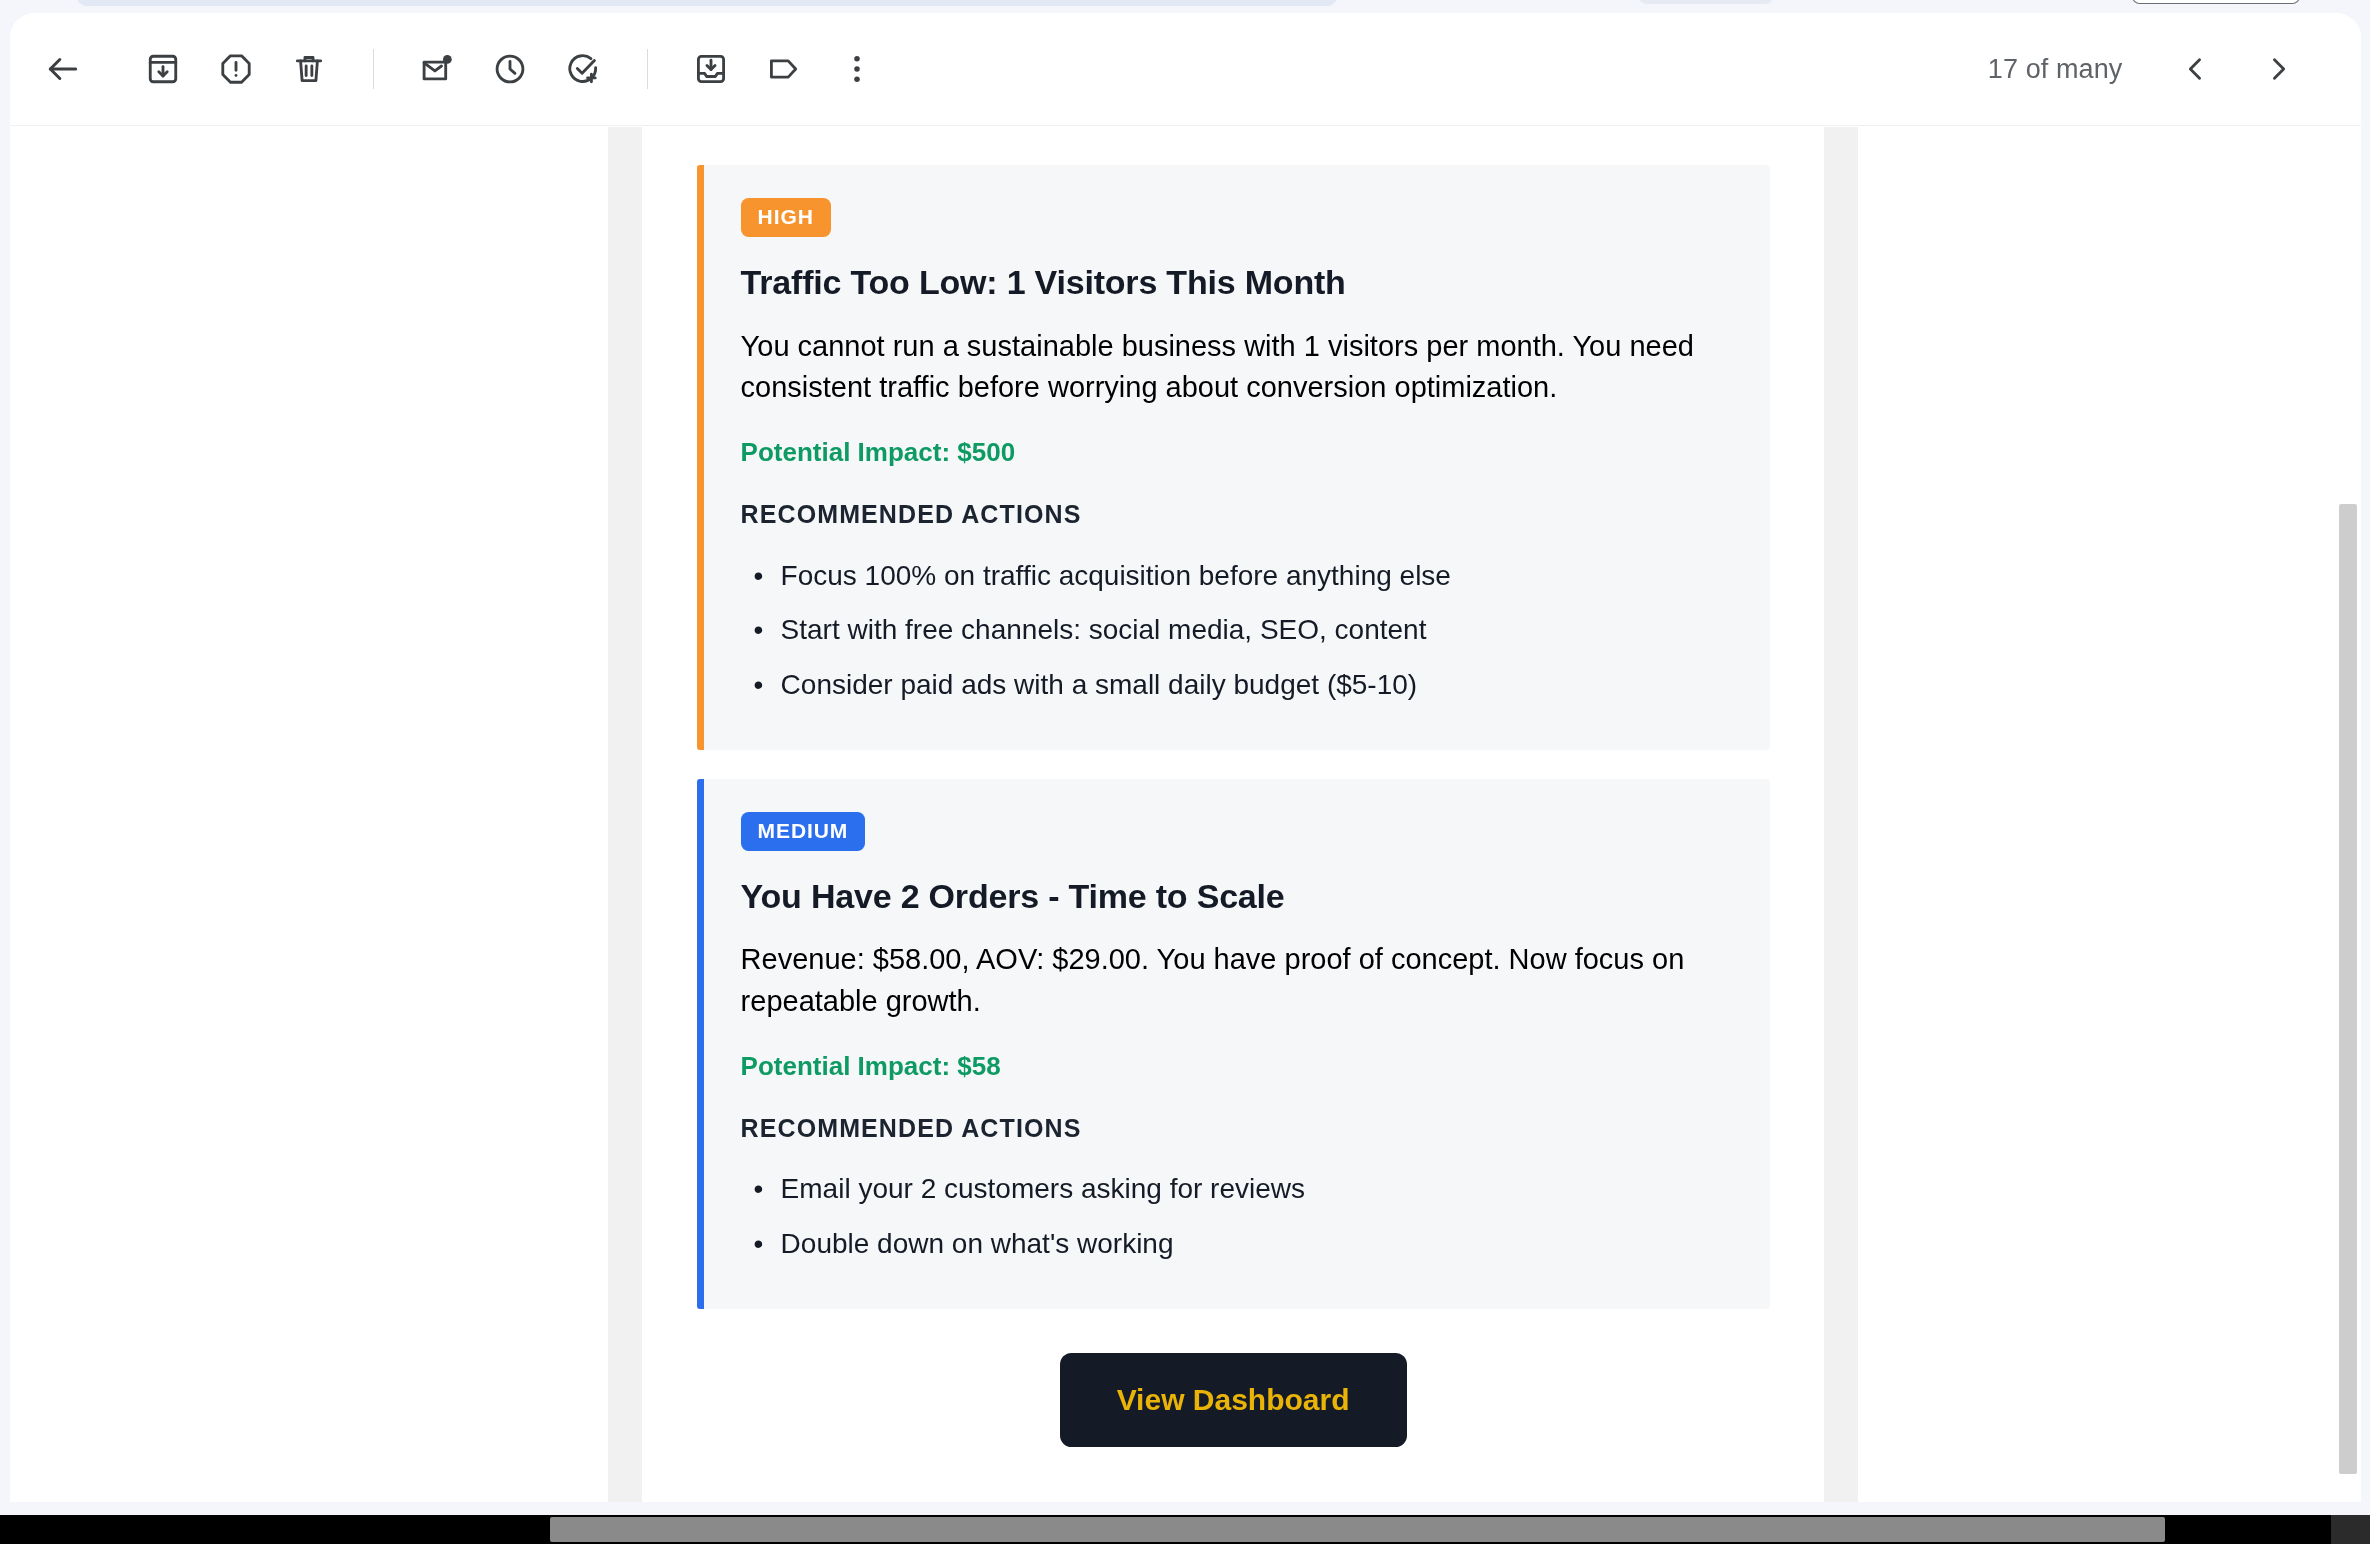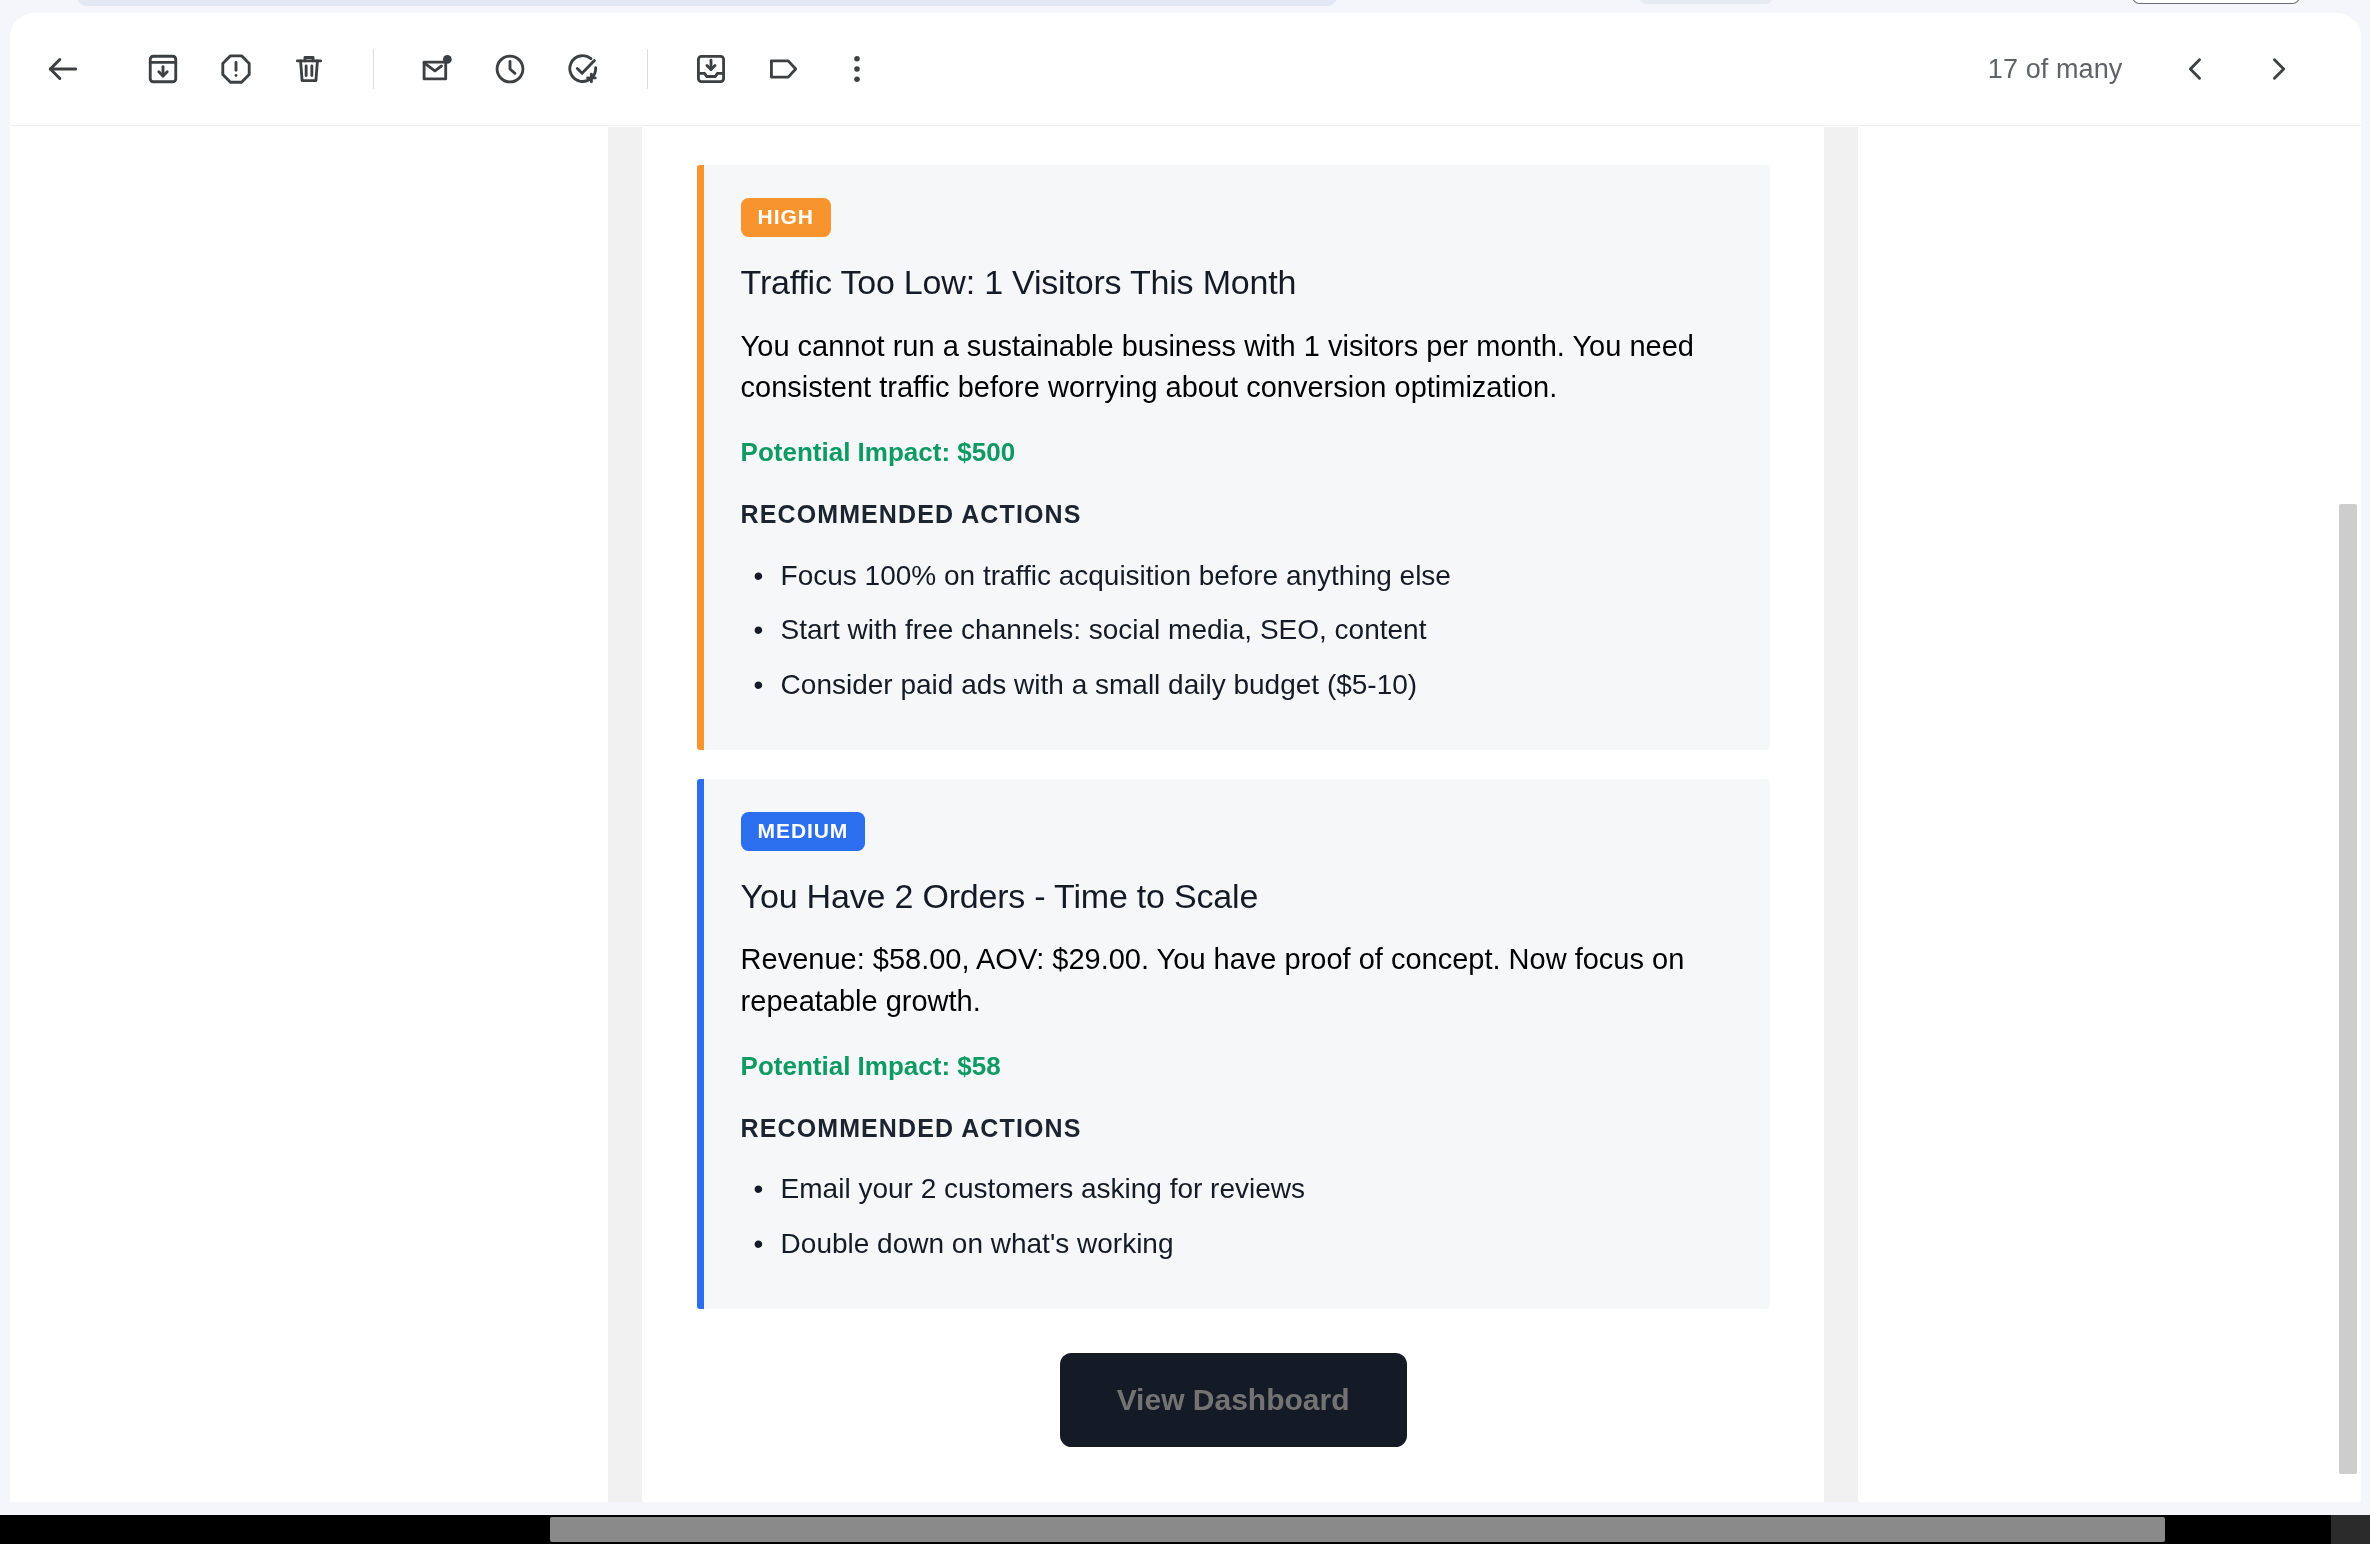--- a/index.html
+++ b/index.html
@@ -157,21 +157,21 @@
     letter-spacing: 0.9px;
     color: #ffffff;
     line-height: 1;
   }
   .badge.badge-high   { background: #F7942E; }
   .badge.badge-medium { background: #2C6FEE; }
 
   .card-title {
     margin-top: 25px;
     font-size: 34px;
-    font-weight: normal;
+    font-weight: bold;
     color: #151B26;
     letter-spacing: -0.2px;
     line-height: 1.2;
   }
 
   .card-desc {
     margin-top: 23px;
     font-size: 29px;
     color: #000000;
     line-height: 1.42;
@@ -214,21 +214,21 @@
 
   
   #cta-wrap {
     text-align: center;
     margin-top: 44px;
     padding-bottom: 54px;
   }
   #cta-button {
     display: inline-block;
     background: #151B26;
-    color: #737373;
+    color: #eab308;
     font-size: 30px;
     font-weight: bold;
     padding: 30px 57px;
     border-radius: 11.5px;
     border: none;
     cursor: pointer;
     font-family: "Liberation Sans", sans-serif;
   }
 
   

